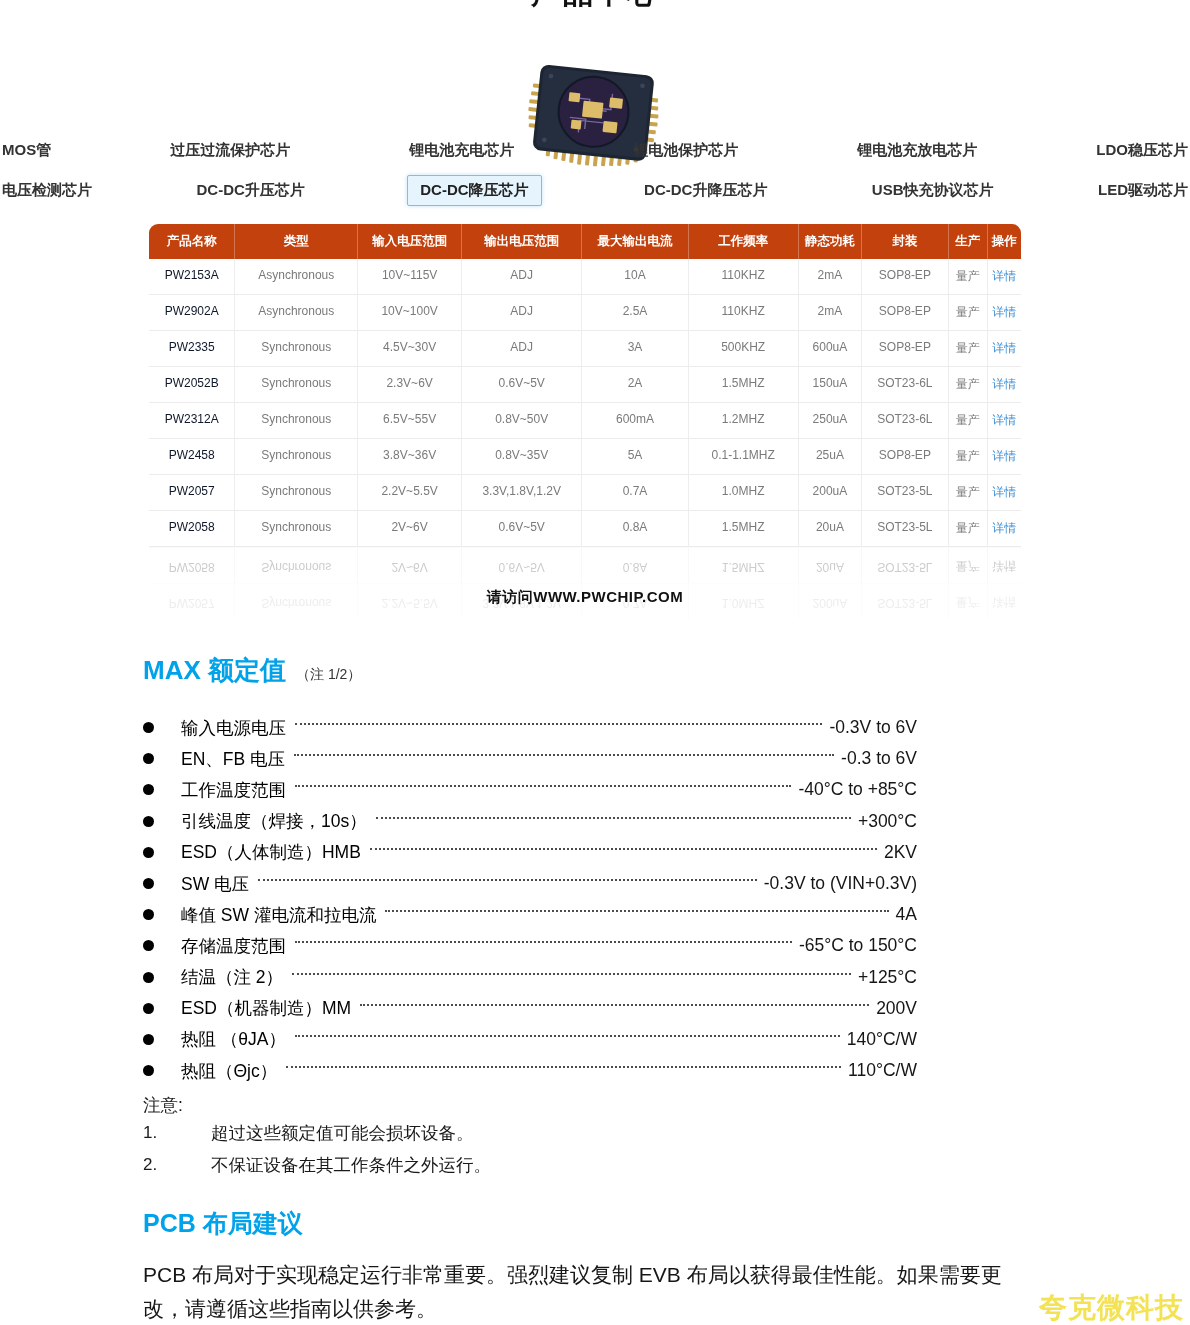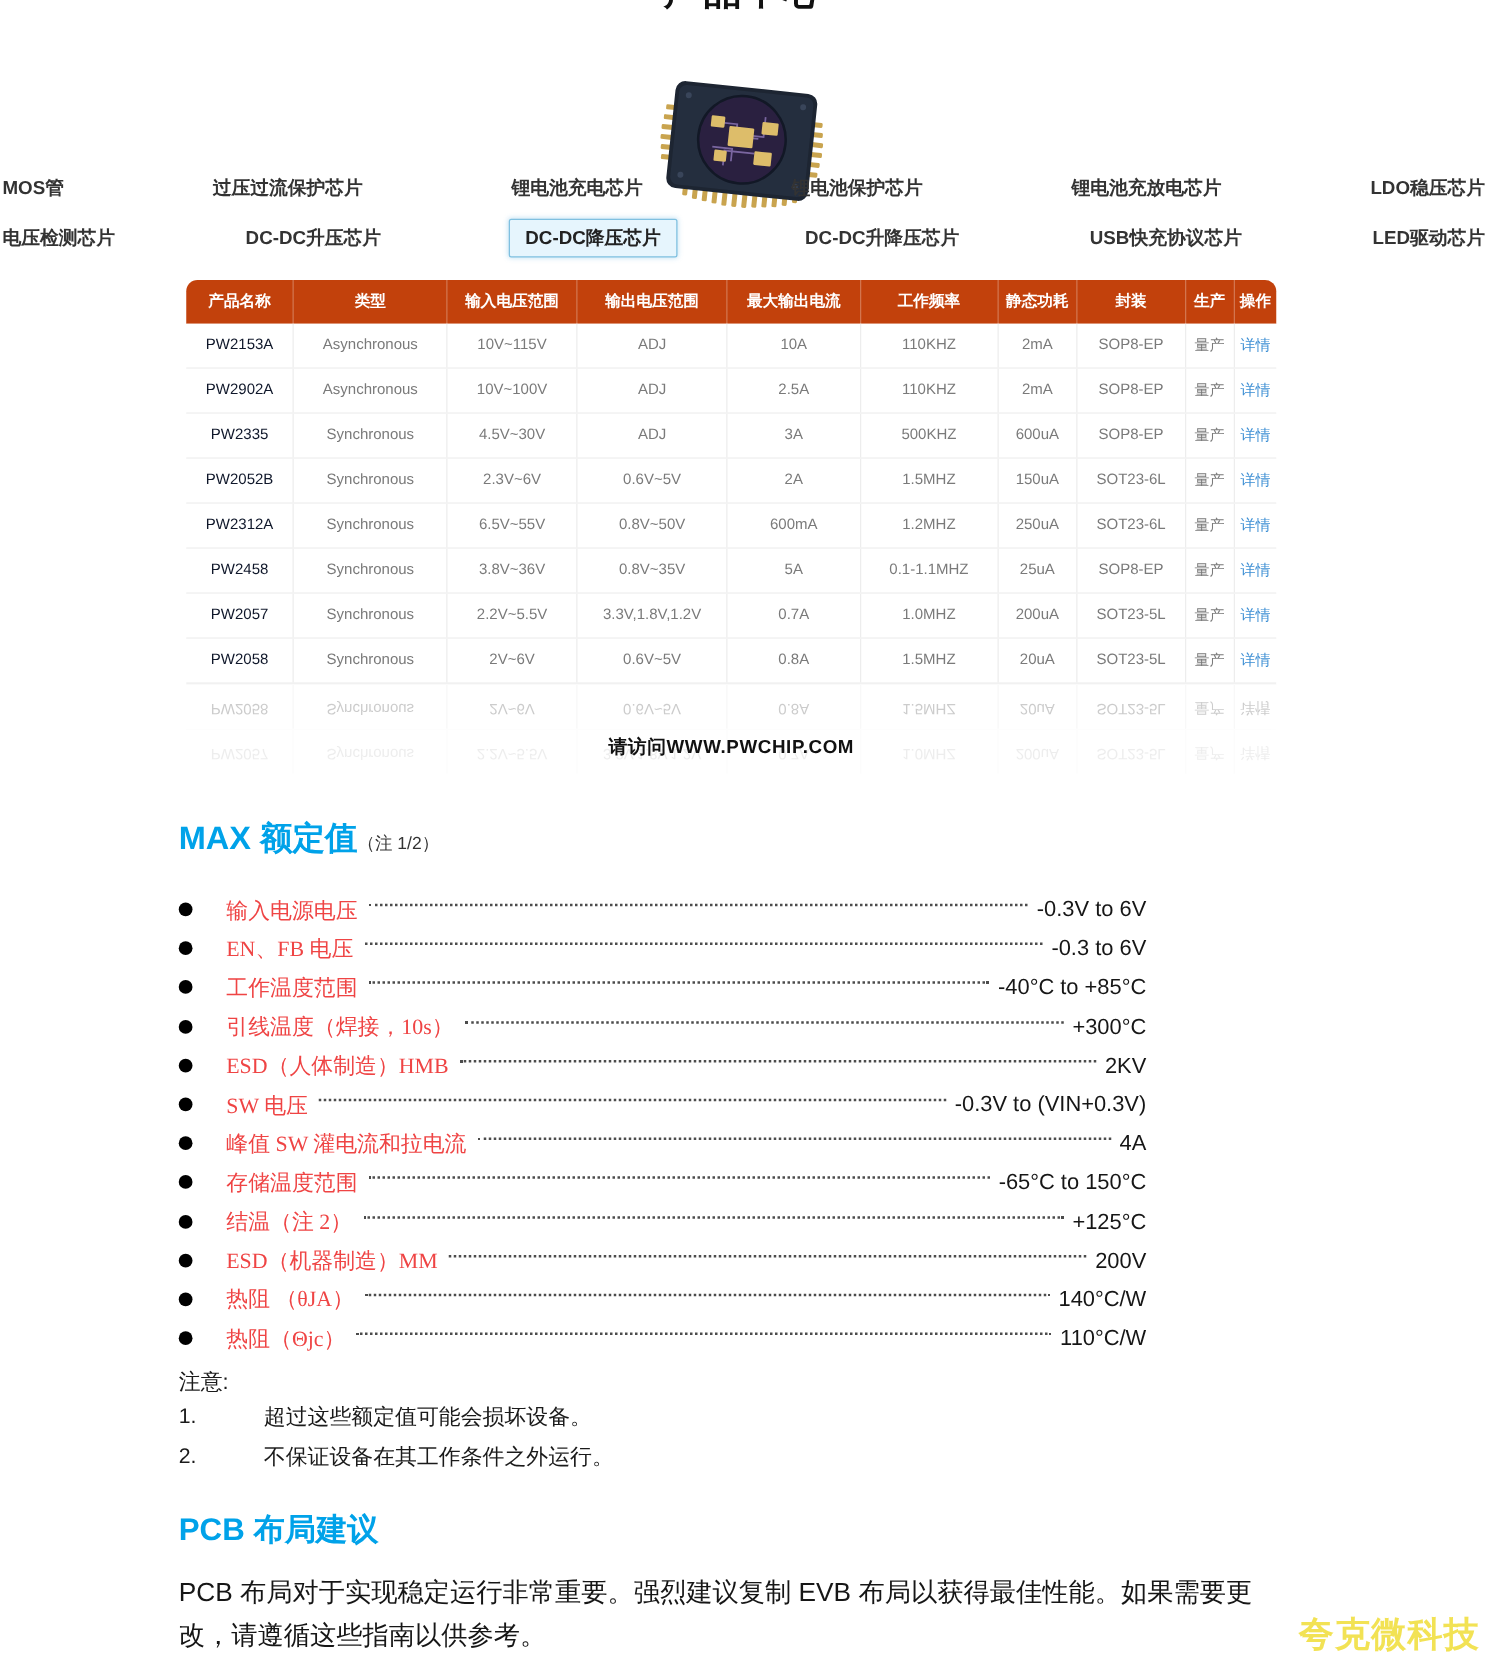--- a/index.html
+++ b/index.html
@@ -32,26 +32,26 @@
   .td.prod { color:#0f172a; cursor:pointer; }
   .td.detail { color:#3d8fd4; cursor:pointer; }
   .refl .trow { border-bottom:1px solid #f3f3f3; }
   .refl-row { transform:scaleY(-1); }
   .refl-row.r0 { opacity:.38; }
   .refl-row.r1 { opacity:.13; }
   .visit-note { position:absolute; left:50%; transform:translateX(-50%); bottom:12px; font-size:15px; font-weight:700; color:#111; z-index:3; letter-spacing:.5px; }
 
   
   .max { margin:34px 0 0 143px; width:900px; }
-  .sec-title { font-size:26px; font-weight:700; color:#00a2e9; display:flex; align-items:baseline; gap:0; }
+  .sec-title { font-size:26px; font-weight:700; color:#00a2e9; display:flex; align-items:baseline; gap:10px; }
   .sec-note { font-size:14px; font-weight:400; color:#333; }
   .max-list { margin-top:24px; width:774px; }
   .mrow { display:flex; align-items:center; height:31.2px; }
   .bullet { width:11px; height:11px; border-radius:50%; background:#000; flex:0 0 11px; margin-right:27px; }
-  .mlabel { font-size:17.5px; color:#ef4444; white-space:nowrap;font-family:Liberation Serif, serif; }
+  .mlabel { font-size:17.5px; color:#000000; white-space:nowrap; }
   .leader { flex:1; border-bottom:2px dotted #4c4c4c; margin:0 7px 7px 9px; min-width:30px; }
   .mval { font-size:17.5px; color:#161616; white-space:nowrap; }
   .notice-label { font-size:17.5px; margin-top:7px; }
   .note-row { display:flex; height:32px; align-items:center; }
   .note-num { width:68px; flex:0 0 68px; font-size:17px; }
   .note-row span:last-child { font-size:17.5px; }
 
   
   .pcb { margin:26px 0 0 143px; width:900px; }
   .pcb .sec-title { font-size:25px; }

